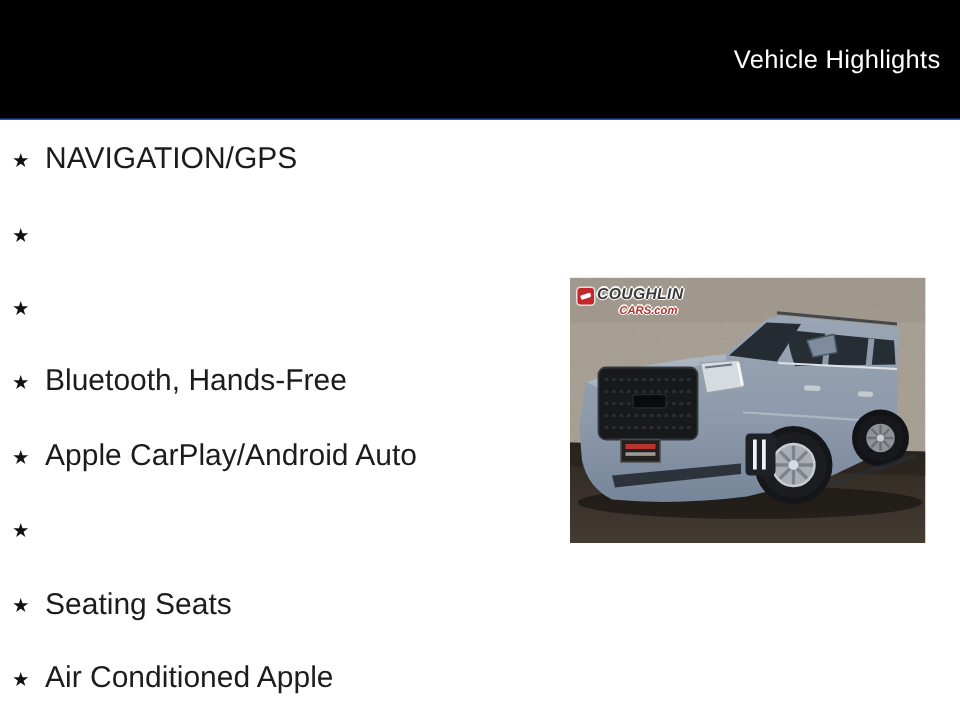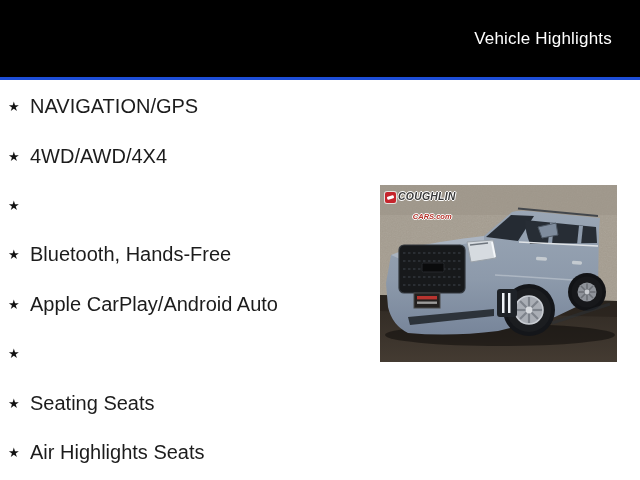--- a/index.html
+++ b/index.html
@@ -1,22 +1,22 @@
 <!DOCTYPE html>
 <html><head>
 <meta charset="utf-8">
 <style>
   html,body{margin:0;padding:0;background:#ffffff;}
   .page{position:relative;width:640px;height:480px;background:#ffffff;overflow:hidden;
         font-family:"Liberation Sans", sans-serif;}
 
   
   .header{position:absolute;left:0;top:0;width:640px;height:80px;background:#000000;
-          border-bottom:3px solid #1d4ed8;display:flex;align-items:center;justify-content:flex-end;
-          box-sizing:border-box;padding-right:28px;}
+          border-bottom:1px solid #1d4ed8;display:flex;align-items:center;justify-content:flex-end;
+          box-sizing:border-box;padding-right:13px;}
   .header-title{color:#ffffff;font-size:17px;letter-spacing:0.2px;}
 
   
   .features{position:absolute;left:8px;top:82px;margin:0;padding:0;list-style:none;width:370px;}
   .features li{height:49.4px;display:flex;align-items:center;}
   .star{width:22px;font-size:13px;color:#111111;flex:0 0 22px;line-height:1;}
   .feat-label{font-size:20px;color:#1c1c1c;white-space:nowrap;}
 
   
   .photo{position:absolute;left:380px;top:185px;width:256px;height:177px;overflow:hidden;}
@@ -25,40 +25,39 @@
   
   .wm{position:absolute;left:5px;top:6px;display:flex;align-items:flex-start;gap:2px;}
   .wm-icon{width:11px;height:11px;background:#c5252c;border-radius:2px;margin-top:1px;
            box-shadow:0 0 0 1px rgba(255,255,255,0.7);position:relative;}
   .wm-icon::after{content:"";position:absolute;left:2px;top:4px;width:7px;height:3px;
                   background:#ffffff;transform:rotate(-18deg);border-radius:1px;}
   .wm-text{display:flex;flex-direction:column;line-height:1;}
   .wm-line1{font-size:10.5px;font-weight:800;font-style:italic;color:#3a3a3a;letter-spacing:0.2px;
             text-shadow:-1px 0 #fff,1px 0 #fff,0 -1px #fff,0 1px #fff;}
   .wm-line2{font-size:7.5px;font-weight:800;font-style:italic;color:#b5322a;align-self:flex-end;
-            margin-top:11px;margin-right:4px;
+            margin-top:1px;margin-right:4px;
             text-shadow:-1px 0 #fff,1px 0 #fff,0 -1px #fff,0 1px #fff;padding-left:12px;}
 </style>
 </head>
 <body>
 
 <div class="page">
 
   <div class="header">
     <span class="header-title">Vehicle Highlights</span>
   </div>
 
   <ul class="features">
     <li>
       <span class="star">★</span>
       <span class="feat-label">NAVIGATION/GPS</span>
     </li>
     <li>
       <span class="star">★</span>
-      <span class="feat-label">4WD/AWD/4X4</span>
     </li>
     <li>
       <span class="star">★</span>
     </li>
     <li>
       <span class="star">★</span>
       <span class="feat-label">Bluetooth, Hands-Free</span>
     </li>
     <li>
       <span class="star">★</span>
@@ -66,21 +65,21 @@
     </li>
     <li>
       <span class="star">★</span>
     </li>
     <li>
       <span class="star">★</span>
       <span class="feat-label">Seating Seats</span>
     </li>
     <li>
       <span class="star">★</span>
-      <span class="feat-label">Air Highlights Seats</span>
+      <span class="feat-label">Air Conditioned Apple</span>
     </li>
   </ul>
 
   <div class="photo">
     <svg viewBox="0 0 237 177" xmlns="http://www.w3.org/2000/svg">
       <defs>
         <filter id="grain" x="0" y="0" width="100%" height="100%">
           <feTurbulence type="fractalNoise" baseFrequency="0.8" numOctaves="2" result="n"></feTurbulence>
           <feColorMatrix in="n" type="saturate" values="0"></feColorMatrix>
         </filter>

